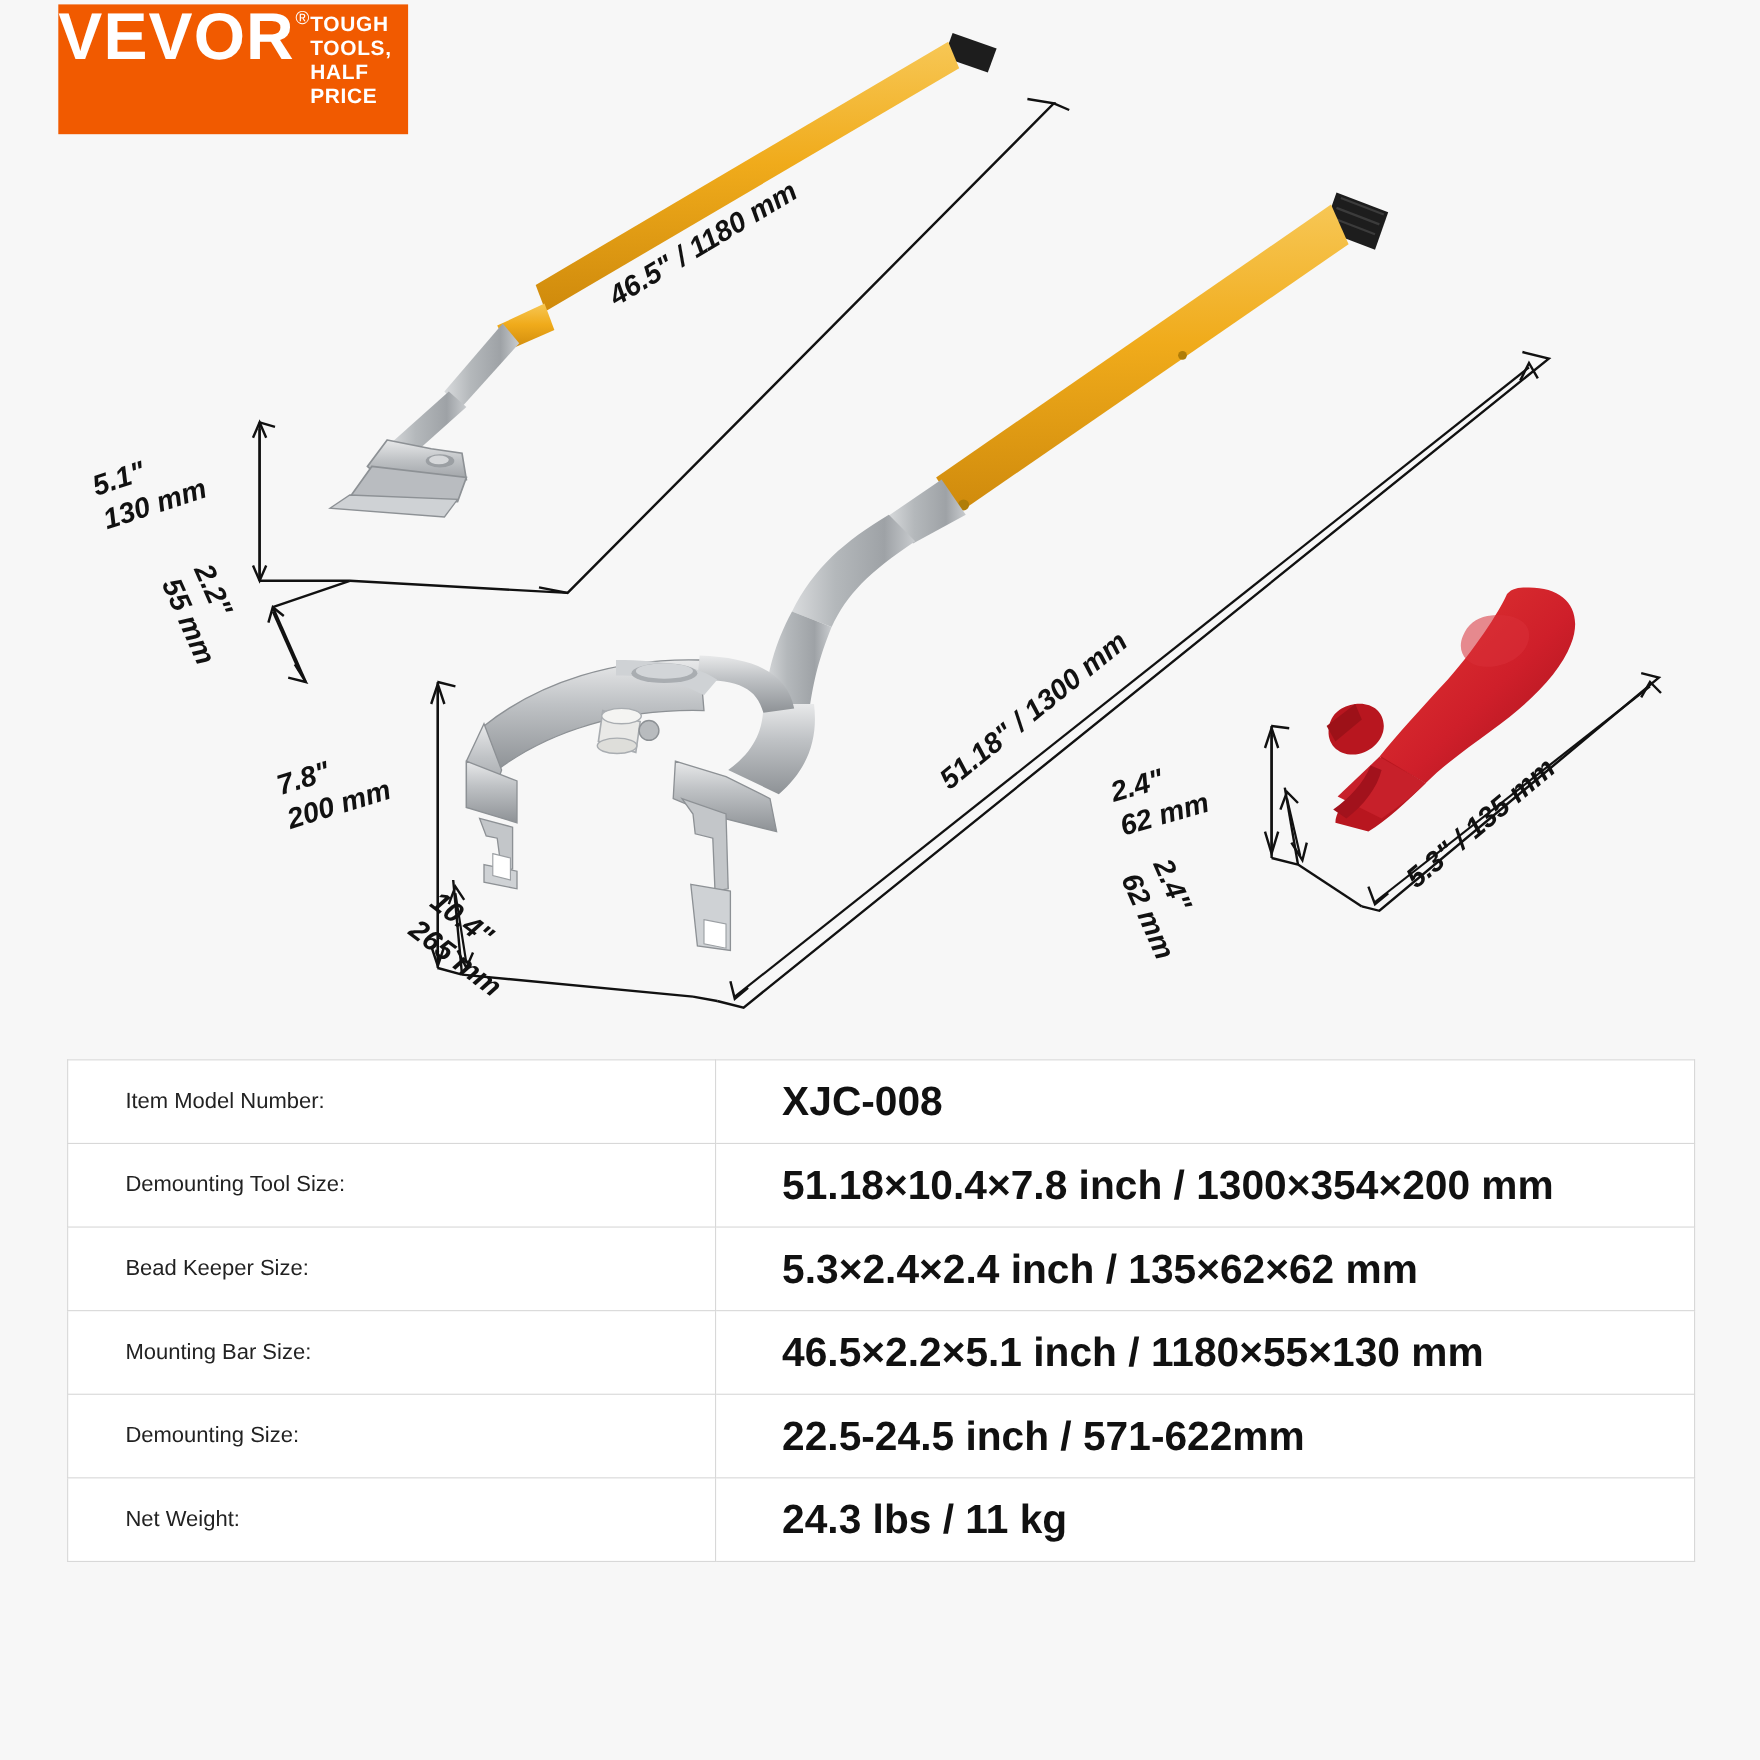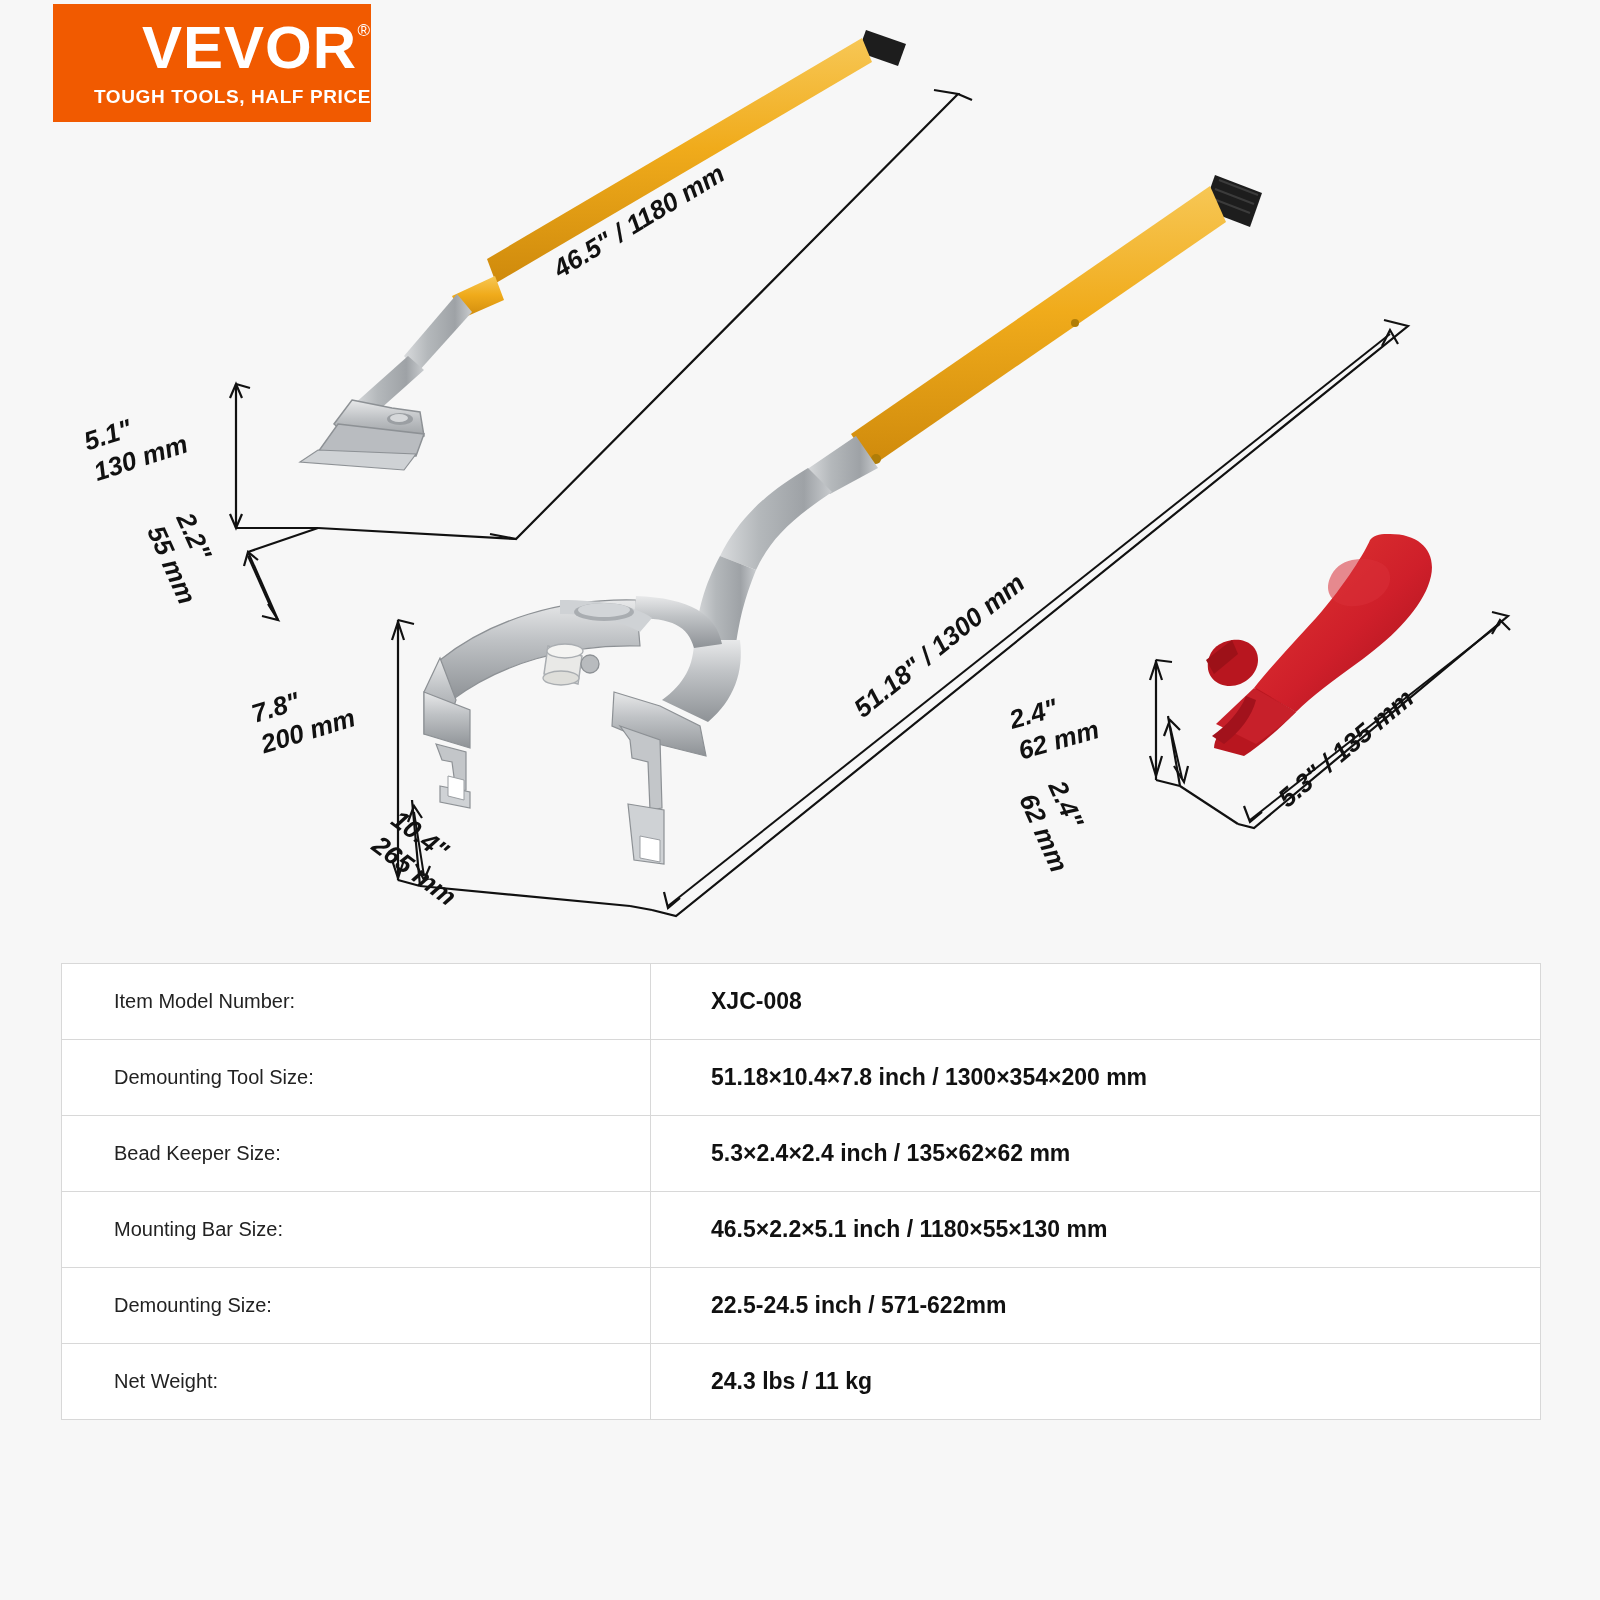--- a/index.html
+++ b/index.html
@@ -23,22 +23,22 @@
   }
   
   .logo-box {
     position: absolute;
     left: 53px;
     top: 4px;
     width: 318px;
     height: 118px;
     background: #f15a00;
     display: flex;
-    flex-direction: column;
-    align-items: flex-end;
+    flex-direction: row;
+    align-items: flex-start;
     justify-content: center;
   }
   .logo-main {
     font-size: 60px;
     font-weight: bold;
     color: #ffffff;
     letter-spacing: 1px;
     line-height: 1;
     position: relative;
     padding-right: 14px;
@@ -90,21 +90,21 @@
     vertical-align: middle;
     padding: 0 0 0 52px;
   }
   .spec-table td.label {
     width: 536px;
     font-size: 20px;
     color: #222222;
     font-weight: normal;
   }
   .spec-table td.value {
-    font-size: 23px;
+    font-size: 37px;
     color: #111111;
     font-weight: bold;
     padding-left: 60px;
   }
 </style>
 </head>
 <body>
 
 <div id="page">
 

